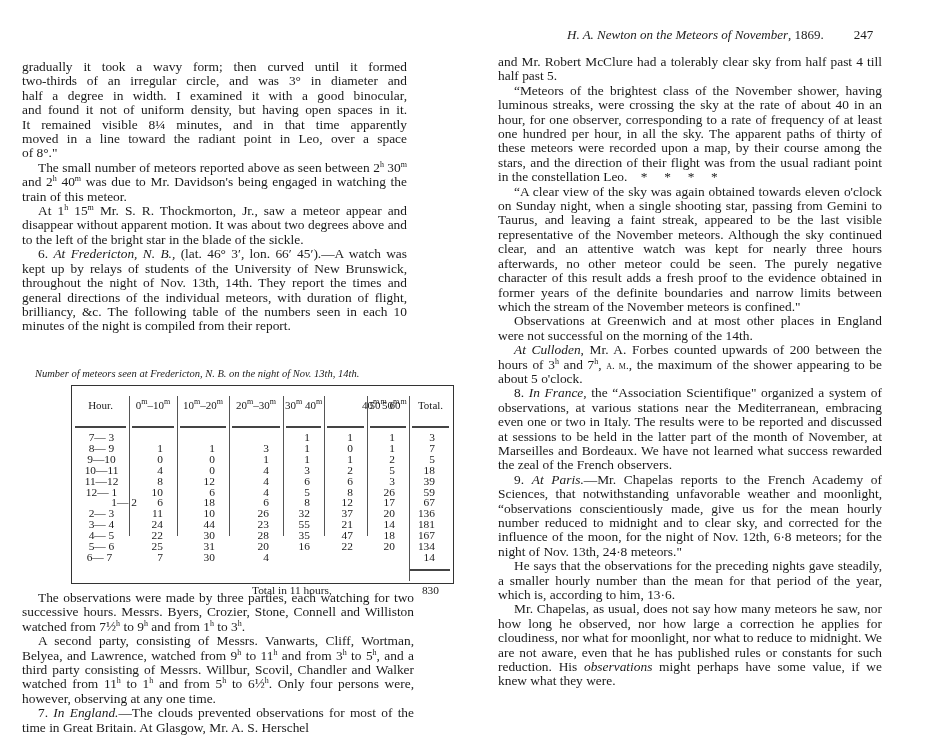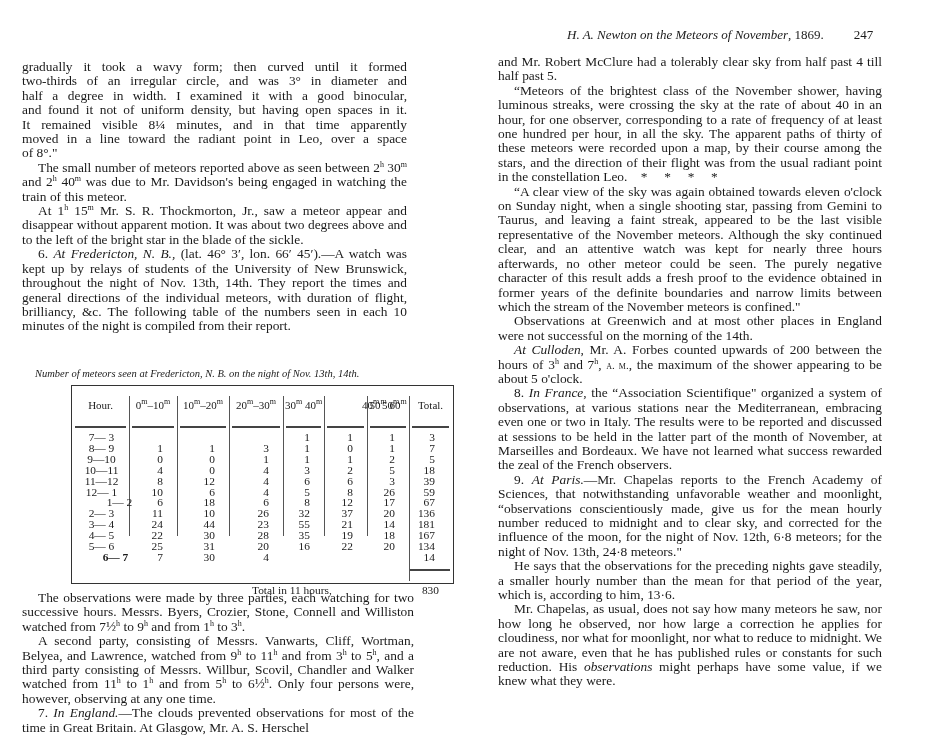--- a/index.html
+++ b/index.html
@@ -140,21 +140,21 @@
         <div class="cell" style="left: 295px; width: 28px; top: 89.6px;">3</div>
         <div class="cell" style="left: 337px; width: 26px; top: 89.6px;">39</div>
         <div class="hourcell" style="left: 2px; width: 55px; top: 100.5px;">12— 1</div>
         <div class="cell" style="left: 57px; width: 34px; top: 100.5px;">10</div>
         <div class="cell" style="left: 105px; width: 38px; top: 100.5px;">6</div>
         <div class="cell" style="left: 157px; width: 40px; top: 100.5px;">4</div>
         <div class="cell" style="left: 211px; width: 27px; top: 100.5px;">5</div>
         <div class="cell" style="left: 252px; width: 29px; top: 100.5px;">8</div>
         <div class="cell" style="left: 295px; width: 28px; top: 100.5px;">26</div>
         <div class="cell" style="left: 337px; width: 26px; top: 100.5px;">59</div>
-        <div class="hourcell" style="left: 20px; width: 55px; top: 111.4px;">1— 2</div>
+        <div class="hourcell" style="left: 10px; width: 55px; top: 111.4px; text-align: right;">1— 2</div>
         <div class="cell" style="left: 57px; width: 34px; top: 111.4px;">6</div>
         <div class="cell" style="left: 105px; width: 38px; top: 111.4px;">18</div>
         <div class="cell" style="left: 157px; width: 40px; top: 111.4px;">6</div>
         <div class="cell" style="left: 211px; width: 27px; top: 111.4px;">8</div>
         <div class="cell" style="left: 252px; width: 29px; top: 111.4px;">12</div>
         <div class="cell" style="left: 295px; width: 28px; top: 111.4px;">17</div>
         <div class="cell" style="left: 337px; width: 26px; top: 111.4px;">67</div>
         <div class="hourcell" style="left: 2px; width: 55px; top: 122.3px;">2— 3</div>
         <div class="cell" style="left: 57px; width: 34px; top: 122.3px;">11</div>
         <div class="cell" style="left: 105px; width: 38px; top: 122.3px;">10</div>
@@ -169,32 +169,32 @@
         <div class="cell" style="left: 157px; width: 40px; top: 133.2px;">23</div>
         <div class="cell" style="left: 211px; width: 27px; top: 133.2px;">55</div>
         <div class="cell" style="left: 252px; width: 29px; top: 133.2px;">21</div>
         <div class="cell" style="left: 295px; width: 28px; top: 133.2px;">14</div>
         <div class="cell" style="left: 337px; width: 26px; top: 133.2px;">181</div>
         <div class="hourcell" style="left: 2px; width: 55px; top: 144.1px;">4— 5</div>
         <div class="cell" style="left: 57px; width: 34px; top: 144.1px;">22</div>
         <div class="cell" style="left: 105px; width: 38px; top: 144.1px;">30</div>
         <div class="cell" style="left: 157px; width: 40px; top: 144.1px;">28</div>
         <div class="cell" style="left: 211px; width: 27px; top: 144.1px;">35</div>
-        <div class="cell" style="left: 252px; width: 29px; top: 144.1px;">19</div>
+        <div class="cell" style="left: 252px; width: 29px; top: 144.1px;">47</div>
         <div class="cell" style="left: 295px; width: 28px; top: 144.1px;">18</div>
         <div class="cell" style="left: 337px; width: 26px; top: 144.1px;">167</div>
         <div class="hourcell" style="left: 2px; width: 55px; top: 155px;">5— 6</div>
         <div class="cell" style="left: 57px; width: 34px; top: 155px;">25</div>
         <div class="cell" style="left: 105px; width: 38px; top: 155px;">31</div>
         <div class="cell" style="left: 157px; width: 40px; top: 155px;">20</div>
         <div class="cell" style="left: 211px; width: 27px; top: 155px;">16</div>
         <div class="cell" style="left: 252px; width: 29px; top: 155px;">22</div>
         <div class="cell" style="left: 295px; width: 28px; top: 155px;">20</div>
         <div class="cell" style="left: 337px; width: 26px; top: 155px;">134</div>
-        <div class="hourcell" style="left: 16px; width: 55px; top: 165.9px; font-weight: bold;">6— 7</div>
+        <div class="hourcell" style="left: 0; width: 55px; top: 165.9px;">6— 7</div>
         <div class="cell" style="left: 57px; width: 34px; top: 165.9px;">7</div>
         <div class="cell" style="left: 105px; width: 38px; top: 165.9px;">30</div>
         <div class="cell" style="left: 157px; width: 40px; top: 165.9px;">4</div>
         <div class="cell" style="left: 211px; width: 27px; top: 165.9px;"></div>
         <div class="cell" style="left: 252px; width: 29px; top: 165.9px;"></div>
         <div class="cell" style="left: 295px; width: 28px; top: 165.9px;"></div>
         <div class="cell" style="left: 337px; width: 26px; top: 165.9px;">14</div>
         <div class="hline" style="left: 338px; width: 40px; top: 183px; height: 1.5px;"></div>
         <div class="cell" style="left: 180px; width: 120px; top: 199px; text-align: left; font-size: 11.4px;">Total in 11 hours,</div>
         <div class="cell" style="left: 337px; width: 30px; top: 199px;">830</div>

